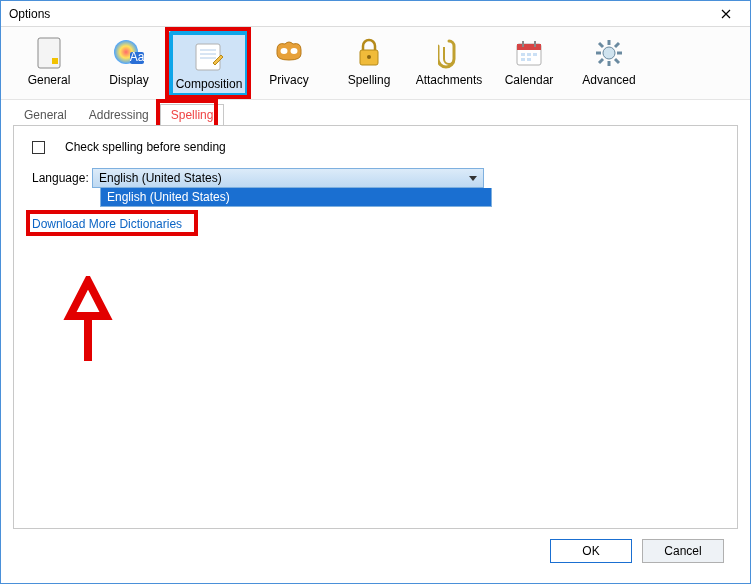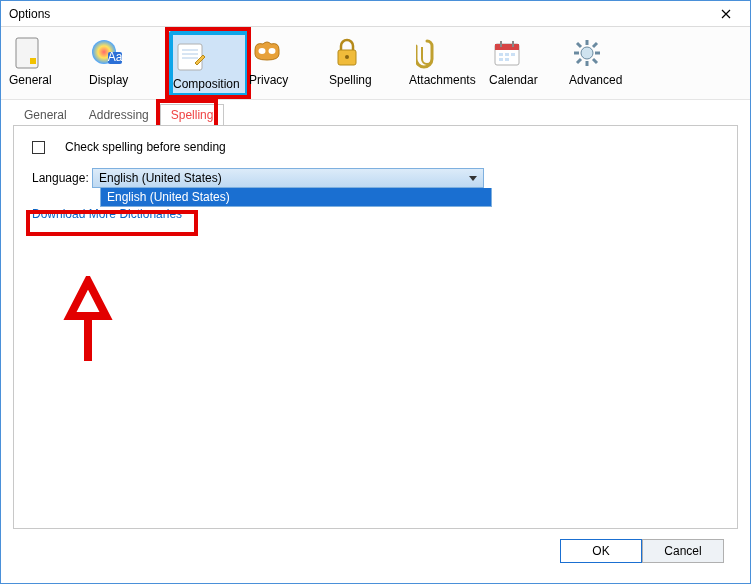--- a/index.html
+++ b/index.html
@@ -3,40 +3,40 @@
 <meta charset="utf-8">
 <style>
   * { box-sizing: border-box; font-family: "Segoe UI", Tahoma, sans-serif; font-size: 12px; }
   body { margin: 0; background: #fff; width: 751px; height: 584px; overflow: hidden; }
   .window { width: 751px; height: 584px; border: 1px solid #4a90d9; display: flex; flex-direction: column; background: #fff; }
   .titlebar { height: 26px; display: flex; align-items: center; padding: 0 4px 0 8px; background: #fff; border-bottom: 1px solid #dcdcdc; }
   .titlebar .title { flex: 1; font-size: 12px; color: #000; }
   .close-btn { width: 40px; height: 24px; display: flex; align-items: center; justify-content: center; cursor: default; }
   .close-btn svg { width: 10px; height: 10px; }
   .toolbar { display: flex; align-items: flex-end; padding: 4px 8px 2px 8px; gap: 0; border-bottom: 1px solid #e5e5e5; background: #fcfcfc; }
-  .cat { width: 80px; height: 66px; display: flex; flex-direction: column; align-items: flex-start; justify-content: flex-start; padding-top: 4px; cursor: default; position: relative; }
+  .cat { width: 80px; height: 66px; display: flex; flex-direction: column; align-items: center; justify-content: flex-start; padding-top: 4px; cursor: default; position: relative; }
   .cat.selected { background: #cfe3f7; border: 4px solid #0ea5e9; border-radius: 2px; }
   .cat .icon-wrap { width: 36px; height: 36px; display: flex; align-items: center; justify-content: center; }
   .cat .label { margin-top: 2px; font-size: 12px; color: #000; text-align: center; }
   .body-area { flex: 1; display: flex; flex-direction: column; padding: 0 12px 10px 12px; }
   .subtabs { display: flex; align-items: flex-end; height: 24px; margin-top: 2px; }
   .subtab { padding: 3px 10px; font-size: 12px; color: #555; border: 1px solid transparent; background: transparent; cursor: default; }
   .subtab.active { background: #fff; border: 1px solid #c8c8c8; border-bottom: 1px solid #fff; color: #ef4444; }
   .panel { flex: 1; border: 1px solid #c8c8c8; background: #fff; padding: 14px 18px; margin-top: -1px; }
   .row { display: flex; align-items: center; margin-bottom: 8px; gap: 20px; }
   .chk { width: 13px; height: 13px; border: 1px solid #333; display: inline-flex; align-items: center; justify-content: center; background: #fff; }
   .chk.checked::after { content: "✓"; font-size: 11px; line-height: 11px; color: #000; }
   .lang-row { display: flex; align-items: center; margin-top: 14px; }
   .lang-label { width: 60px; }
   .select { flex: 1; max-width: 392px; height: 20px; border: 1px solid #7eb0df; background: linear-gradient(#dcebf9,#bed9f2); display: flex; align-items: center; padding: 0 6px; justify-content: space-between; }
   .select .caret { width: 0; height: 0; border-left: 4px solid transparent; border-right: 4px solid transparent; border-top: 5px solid #333; }
   .dropdown { margin-left: 68px; width: 392px; background: #fff; border: 1px solid #7eb0df; border-top: none; }
   .drop-item { background: #1a6fd1; color: #fff; padding: 2px 6px; }
-  .link { color: #0b64c4; display: inline-block; cursor: pointer; }
-  .buttons { display: flex; justify-content: flex-end; padding: 10px 14px; }
+  .link { color: #0b64c4; margin-top: 10px; display: inline-block; cursor: pointer; }
+  .buttons { display: flex; justify-content: flex-end; gap: 10px; padding: 10px 14px; }
   .btn { min-width: 82px; height: 24px; border: 1px solid #b0b0b0; background: #eef2f6; display: inline-flex; align-items: center; justify-content: center; cursor: default; }
   .btn.primary { border: 1.5px solid #1a6fd1; background: #fff; }
   
   .hl { border: 4px solid #e20000; position: absolute; pointer-events: none; }
   .arrow { position: absolute; pointer-events: none; }
   .cat-wrap { position: relative; }
   .subt-wrap { position: relative; }
   .link-wrap { position: relative; display: inline-block; }
 </style>
 </head>

